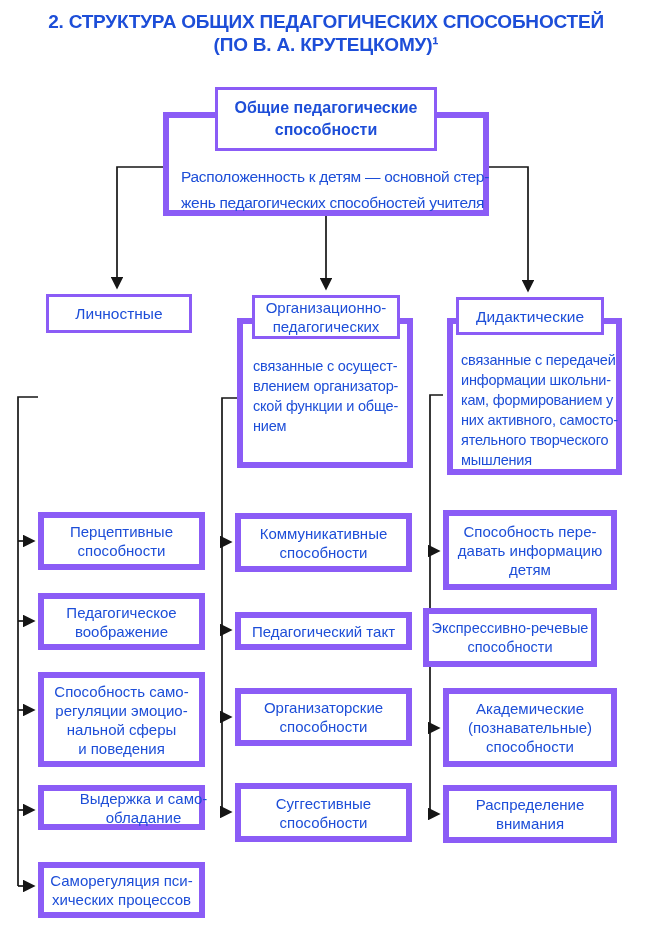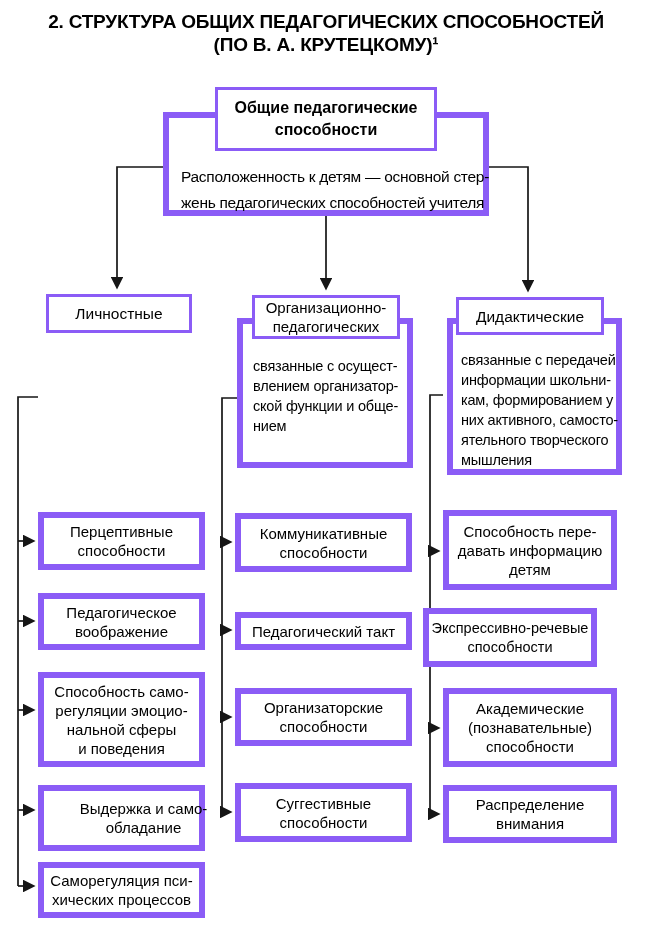--- a/index.html
+++ b/index.html
@@ -2,21 +2,21 @@
 <html lang="ru"><head>
 <meta charset="utf-8">
 <style>
   html, body { margin: 0; padding: 0; background: #ffffff; }
   .page {
     position: relative;
     width: 652px;
     height: 930px;
     background: #ffffff;
     font-family: "Liberation Sans", "DejaVu Sans", sans-serif;
-    color: #000000;
+    color: #1d4ed8;
     overflow: hidden;
   }
   .title {
     position: absolute;
     left: 0; top: 10px;
     width: 652px;
     text-align: center;
     font-weight: bold;
     font-size: 19px;
     line-height: 23px;
@@ -92,21 +92,21 @@
   <div class="box thick center header-node" style="left:46px; top:294px; width:146px; height:39px;">Личностные</div>
 
   <div class="box center item-node" style="left:38px; top:512px; width:167px; height:58px;">Перцептивные
 способности</div>
   <div class="box center item-node" style="left:38px; top:593px; width:167px; height:57px;">Педагогическое
 воображение</div>
   <div class="box center item-node" style="left:38px; top:672px; width:167px; height:95px;">Способность само-
 регуляции эмоцио-
 нальной сферы
 и поведения</div>
-  <div class="box center item-node" style="left:38px; top:785px; width:167px; height:66px;padding-left:44px;">Выдержка и само-
+  <div class="box center item-node" style="left:38px; top:785px; width:167px; height:45px;padding-left:44px;">Выдержка и само-
 обладание</div>
   <div class="box center item-node" style="left:38px; top:862px; width:167px; height:56px;">Саморегуляция пси-
 хических процессов</div>
 
   <div class="box desc-node" style="left:237px; top:318px; width:176px; height:150px; padding:32px 0 0 10px;">связанные с осущест-
 влением организатор-
 ской функции и обще-
 нием</div>
   <div class="box thick center header-node" style="left:252px; top:295px; width:148px; height:44px; font-size:15px;">Организационно-
 педагогических</div>

